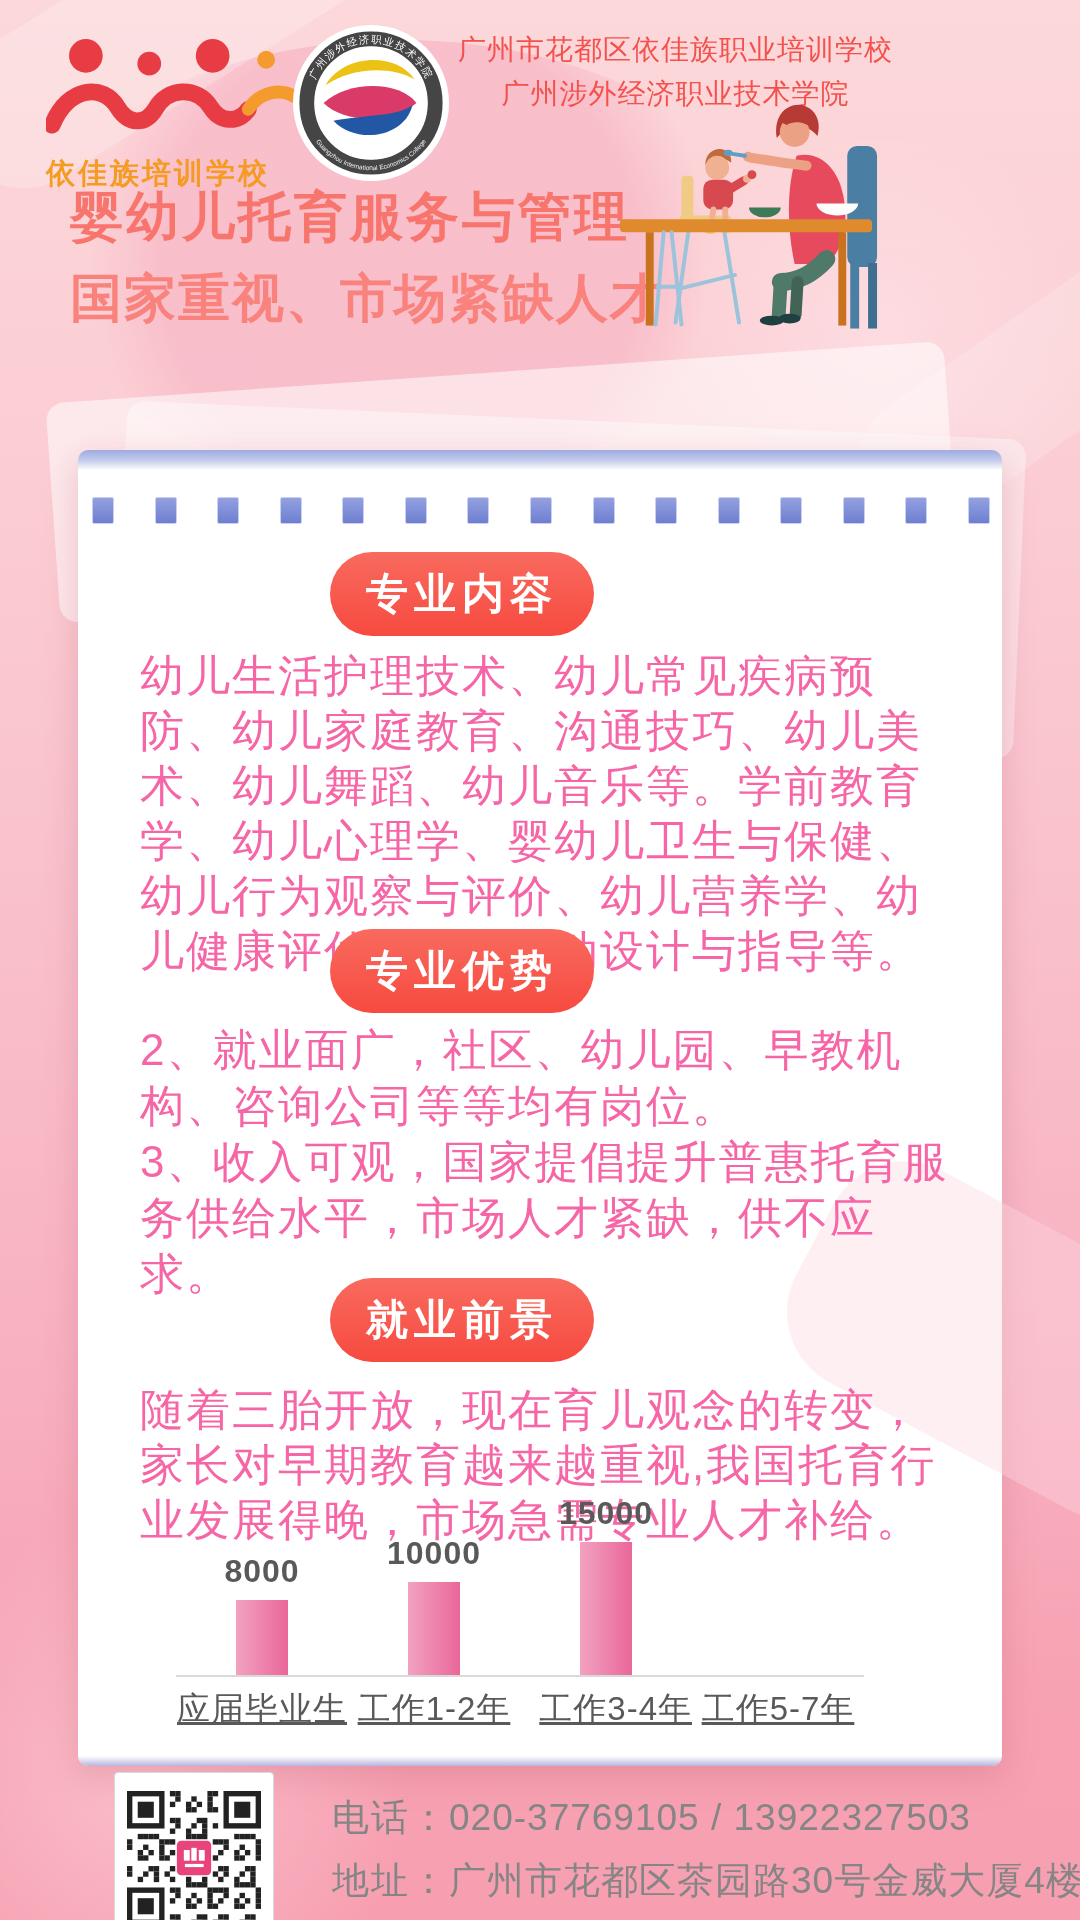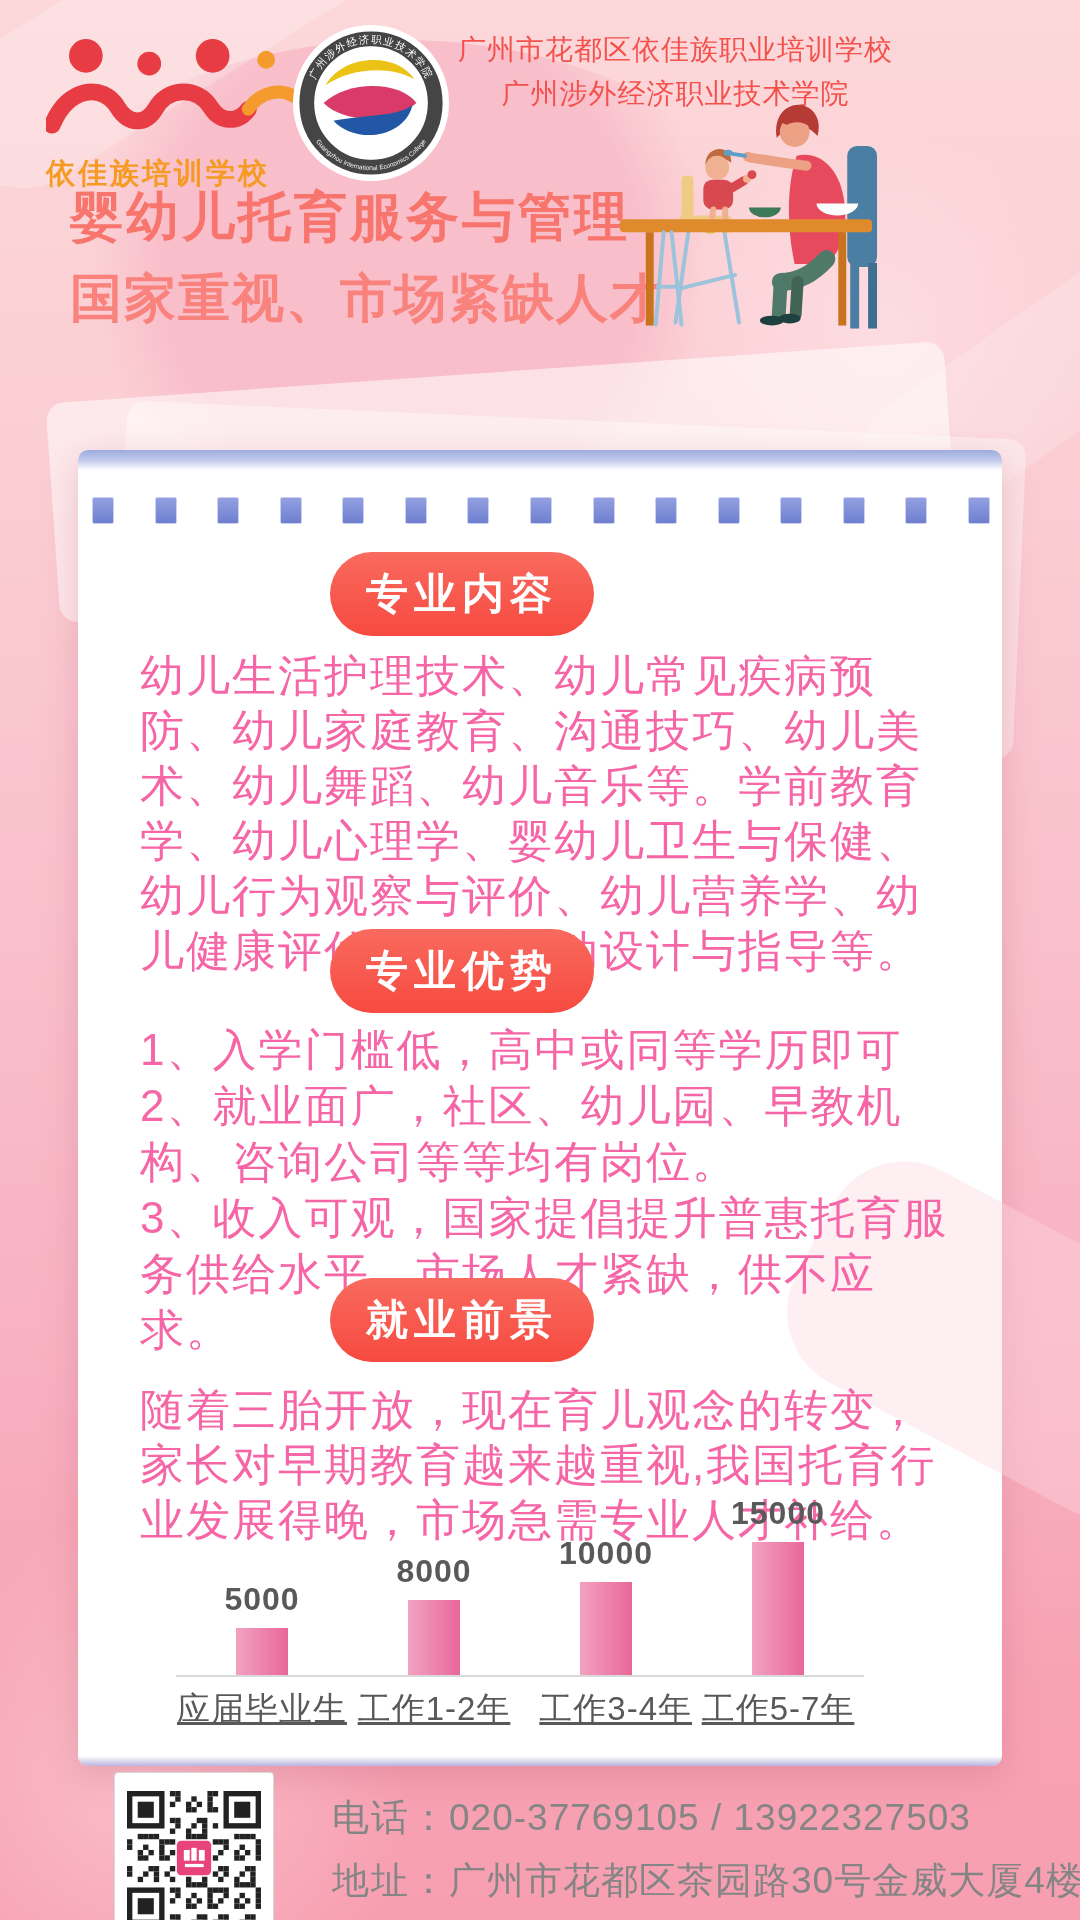--- a/index.html
+++ b/index.html
@@ -168,33 +168,28 @@
     <div class="perf"></div>
     <div class="perf"></div>
     <div class="perf"></div>
   </div>
 
   <div class="pill" style="top:552px;">专业内容</div>
   <div class="body-text" style="top:648px;">幼儿生活护理技术、幼儿常见疾病预防、幼儿家庭教育、沟通技巧、幼儿美术、幼儿舞蹈、幼儿音乐等。学前教育学、幼儿心理学、婴幼儿卫生与保健、幼儿行为观察与评价、幼儿营养学、幼儿健康评估、幼儿活动设计与指导等。</div>
 
   <div class="pill" style="top:929px;">专业优势</div>
   <div class="body-text" style="top:1022px;line-height:56px;">
-    <div>1、入学门槛低，高中或同等学历即可</div>
     <div>2、就业面广，社区、幼儿园、早教机构、咨询公司等等均有岗位。</div>
     <div>3、收入可观，国家提倡提升普惠托育服务供给水平，市场人才紧缺，供不应求。</div>
   </div>
 
   <div class="pill" style="top:1278px;">就业前景</div>
   <div class="body-text" style="top:1382px;">随着三胎开放，现在育儿观念的转变，家长对早期教育越来越重视,我国托育行业发展得晚，市场急需专业人才补给。</div>
 
   <div class="chart-cols" style="border-bottom: 2px solid rgb(217, 217, 217);">
-      <div class="chart-col">
-        <div class="chart-val" style="color: rgb(89, 89, 89);">5000</div>
-        <div class="chart-bar" style="height: 47px; background: linear-gradient(90deg, rgb(242, 162, 193), rgb(233, 103, 154));"></div>
-      </div>
       <div class="chart-col">
         <div class="chart-val" style="color: rgb(89, 89, 89);">8000</div>
         <div class="chart-bar" style="height: 75px; background: linear-gradient(90deg, rgb(242, 162, 193), rgb(233, 103, 154));"></div>
       </div>
       <div class="chart-col">
         <div class="chart-val" style="color: rgb(89, 89, 89);">10000</div>
         <div class="chart-bar" style="height: 93px; background: linear-gradient(90deg, rgb(242, 162, 193), rgb(233, 103, 154));"></div>
       </div>
       <div class="chart-col">
         <div class="chart-val" style="color: rgb(89, 89, 89);">15000</div>

